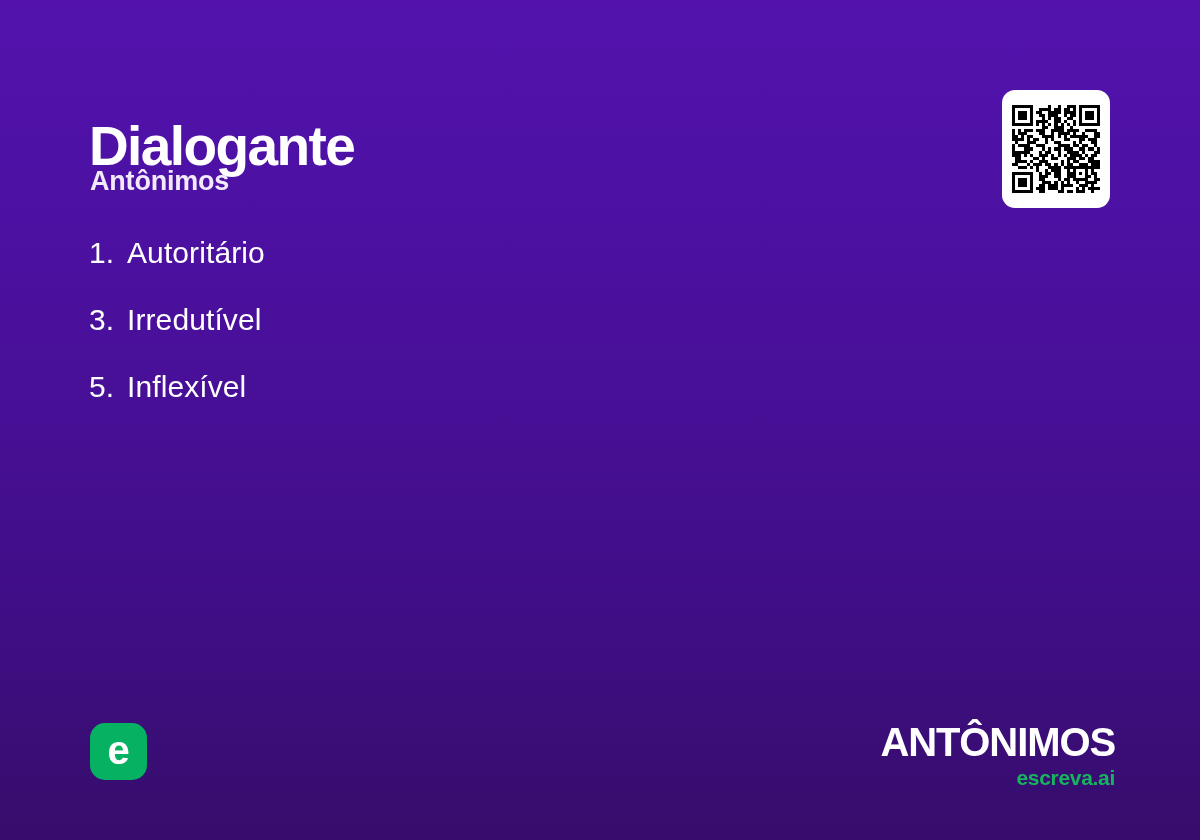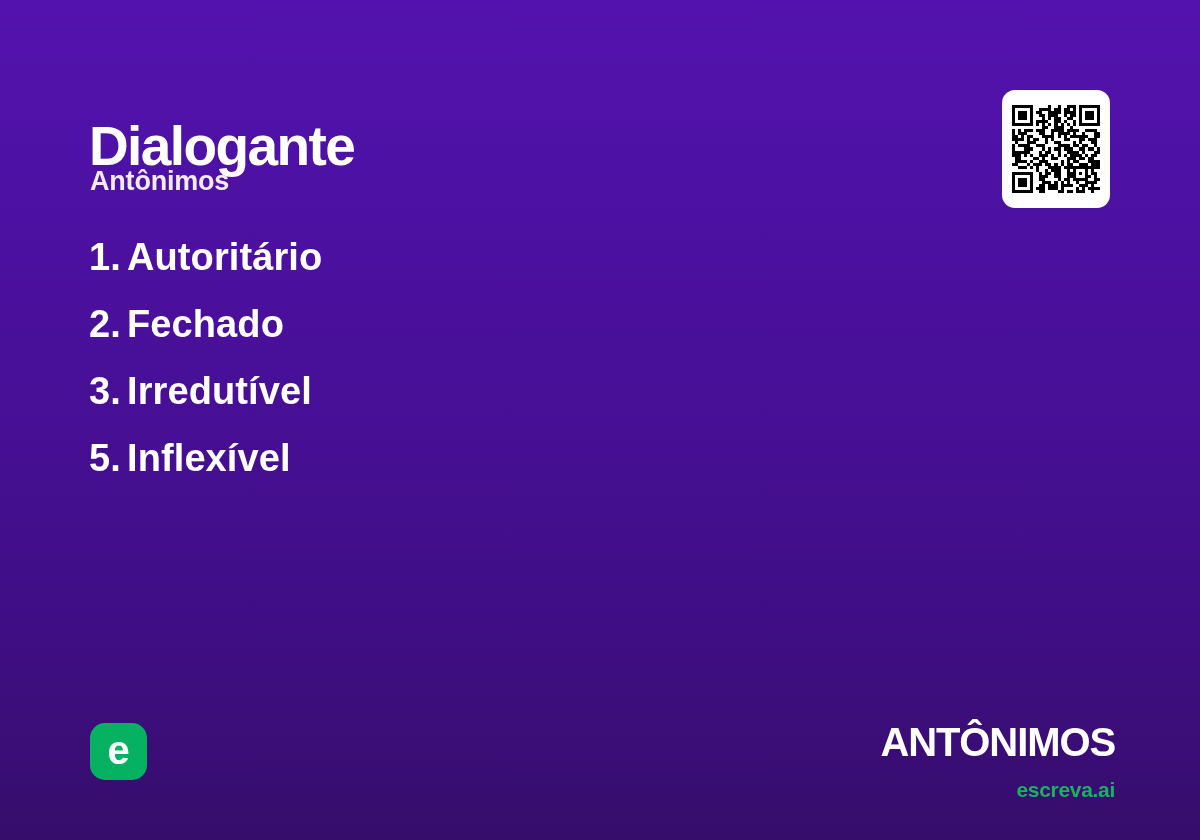--- a/index.html
+++ b/index.html
@@ -51,22 +51,22 @@
     position: absolute;
     left: 89px;
     top: 238px;
     width: 760px;
     margin: 0;
     padding: 0;
     list-style: none;
   }
   .list-item {
     height: 67px;
-    font-size: 38px;
-    font-weight: 700;
+    font-size: 30px;
+    font-weight: 400;
     letter-spacing: 0.1px;
     color: #ffffff;
     line-height: 1;
     white-space: nowrap;
   }
   .item-index {
     display: inline-block;
     min-width: 38px;
   }
 
@@ -120,38 +120,35 @@
     color: #ffffff;
     line-height: 1;
     white-space: nowrap;
   }
   .brand-sub {
     font-size: 21px;
     font-weight: 800;
     letter-spacing: -0.3px;
     color: #16b45f;
     line-height: 1;
-    margin-top: 17px;
+    margin-top: 5px;
     white-space: nowrap;
   }
 </style>
 </head>
 <body>
 
 <div id="card">
 
   <h1 class="title">Dialogante</h1>
   <div class="subtitle">Antônimos</div>
 
   <ul class="list">
     <li class="list-item">
       <span class="item-index">1.</span><span>Autoritário</span>
-    </li>
-    <li class="list-item">
-      <span class="item-index">2.</span><span>Fechado</span>
     </li>
     <li class="list-item">
       <span class="item-index">3.</span><span>Irredutível</span>
     </li>
     <li class="list-item">
       <span class="item-index">5.</span><span>Inflexível</span>
     </li>
   </ul>
 
   <div class="qr-wrap">

